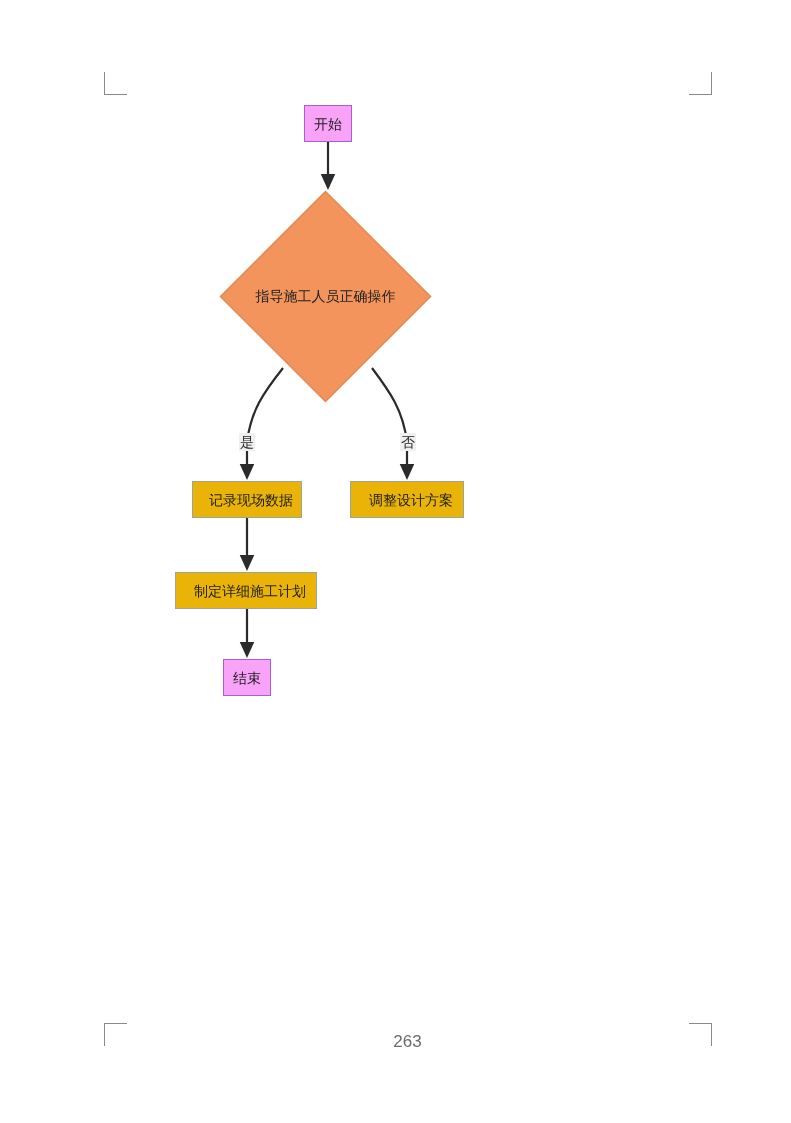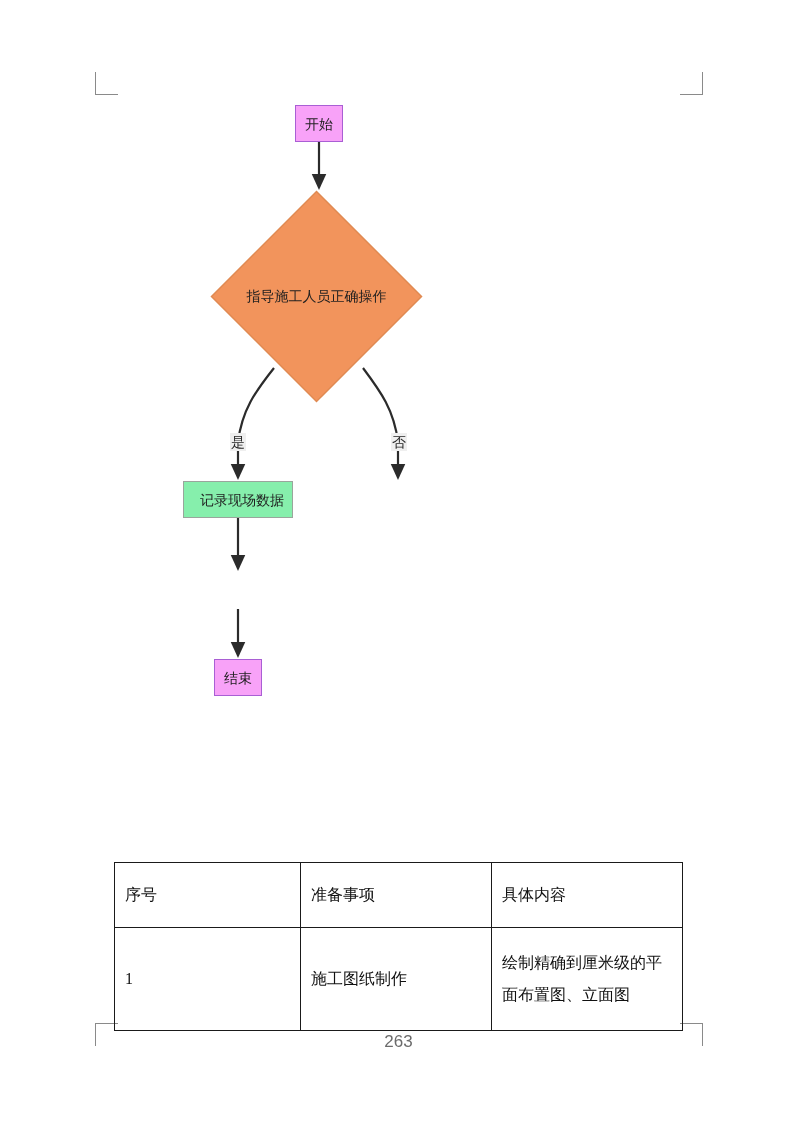--- a/index.html
+++ b/index.html
@@ -11,21 +11,21 @@
     width: 791px;
     height: 1123px;
     position: relative;
     font-family: "Liberation Serif", "DejaVu Serif", serif;
     color: #1a1a1a;
     overflow: hidden;
   }
 
   .page {
     position: absolute;
-    left: 3px; top: 0;
+    left: 12px; top: 0;
     width: 759px;
     height: 1123px;
     background: #ffffff;
     text-decoration: underline;
   }
 
   
   .crop-mark {
     position: absolute;
     width: 22px;
@@ -62,21 +62,21 @@
     font-size: 14px;
     line-height: 1;
     color: #1f1f1f;
     white-space: nowrap;
   }
   .node-terminator {
     background: #f8a2f8;
     border: 1px solid #a95fd4;
   }
   .node-process {
-    background: #86efac;
+    background: #eab308;
     border: 1px solid #9aa59c;
     padding-left: 8px;
   }
 
   .node-start   { left: 292px; top: 105px; width: 48px;  height: 37px; }
   .node-record  { left: 180px; top: 481px; width: 110px; height: 37px; }
   .node-adjust  { left: 338px; top: 481px; width: 114px; height: 37px; }
   .node-plan    { left: 163px; top: 572px; width: 142px; height: 37px; }
   .node-end     { left: 211px; top: 659px; width: 48px;  height: 37px; }
 
@@ -210,43 +210,30 @@
       </div>
     </div>
 
     <div class="edge-label edge-label-yes">是</div>
     <div class="edge-label edge-label-no">否</div>
 
     <div class="node node-process node-record">
       <span>记录现场数据</span>
     </div>
 
-
+    <div class="node node-process node-adjust">
+      <span>调整设计方案</span>
+    </div>
+
+    <div class="node node-process node-plan">
+      <span>制定详细施工计划</span>
+    </div>
 
     <div class="node node-terminator node-end">
       <span>结束</span>
     </div>
   </div>
 
 
-  <table class="doc-table">
-    <colgroup>
-      <col class="c1">
-        <col class="c2">
-        <col class="c3">
-    </colgroup>
-    <tbody>
-      <tr class="row-header">
-        <td>序号</td>
-        <td>准备事项</td>
-        <td>具体内容</td>
-      </tr>
-      <tr class="row-data">
-        <td>1</td>
-        <td>施工图纸制作</td>
-        <td class="cell-wrap">绘制精确到厘米级的平面布置图、立面图</td>
-      </tr>
-    </tbody>
-  </table>
 
   <div class="page-number">263</div>
 
 </div>
 
 </body></html>

